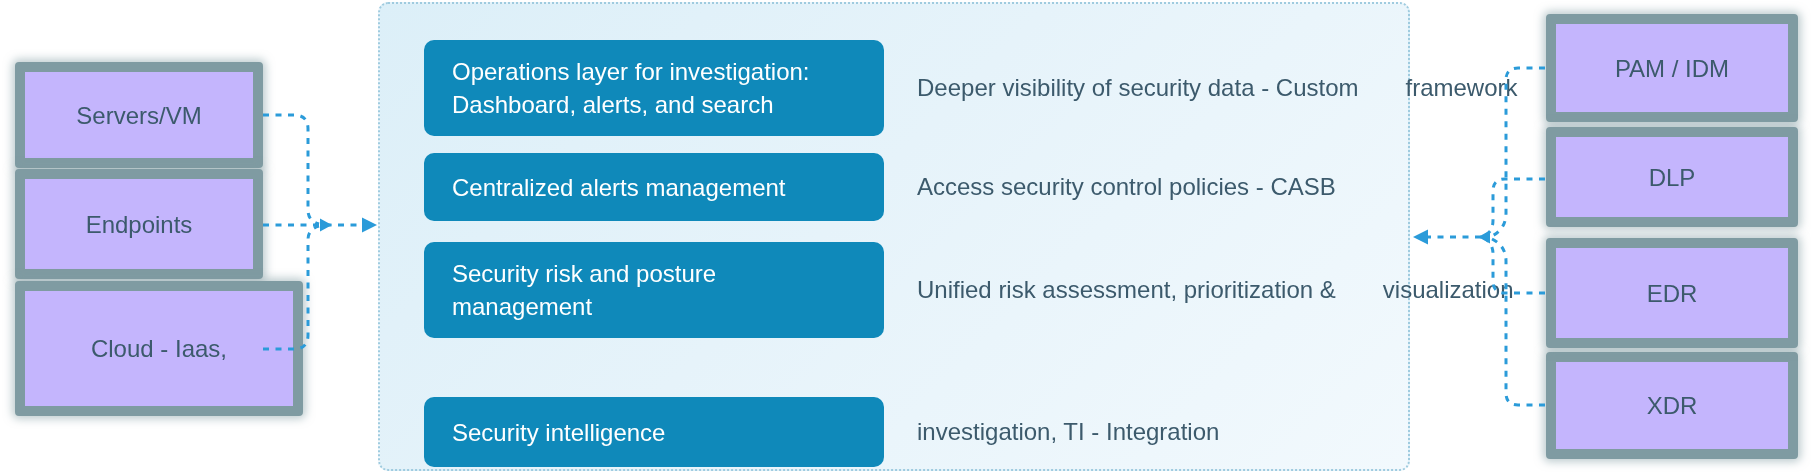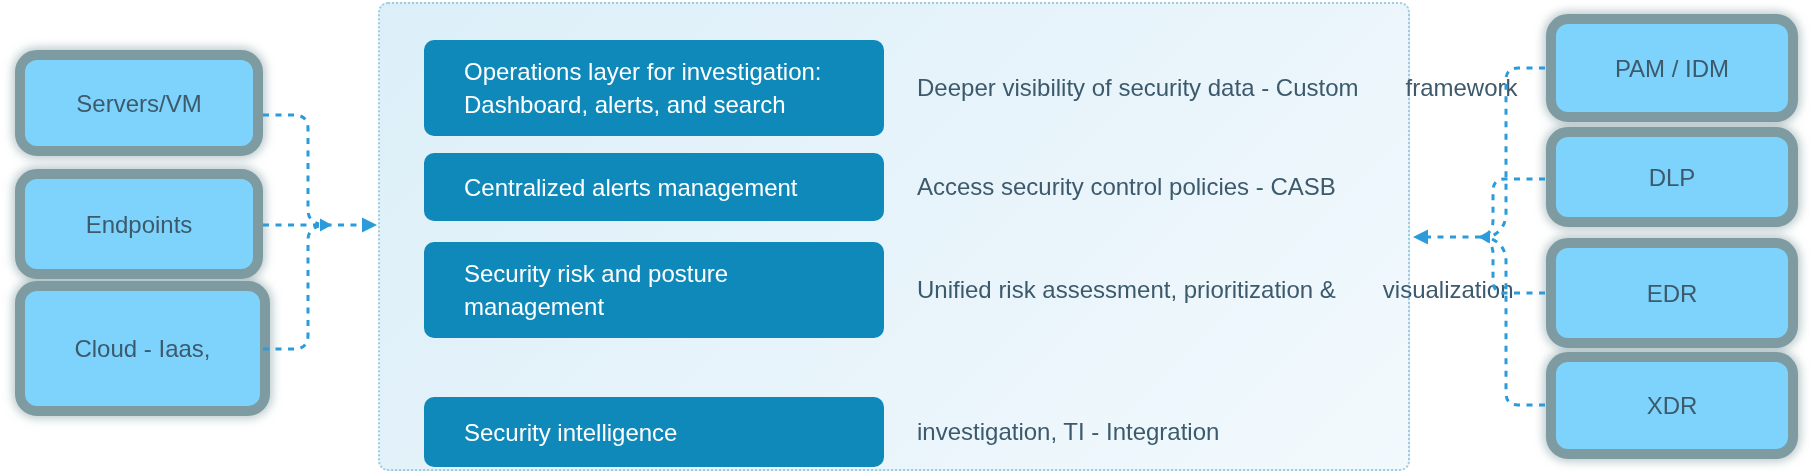--- a/index.html
+++ b/index.html
@@ -8,35 +8,35 @@
     width:1812px;height:476px;
     background:#ffffff;
     font-family:"Liberation Sans", sans-serif;
     color:#3c5a6c;
     overflow:hidden;
   }
   
   .node-box{
     position:absolute;
     box-sizing:border-box;
-    background:#7dd3fc;
+    background:#c4b5fd;
     border:10px solid #7f9ba2;
-    border-radius:22px;
+    border-radius:4px;
     box-shadow:0 0 8px 3px rgba(127,155,162,0.5);
     display:flex;flex-direction:column;
     align-items:center;justify-content:center;
     text-align:left;
     font-size:24px;line-height:31px;
     color:#3c5a6c;
   }
   .node-box .line{white-space:nowrap;}
   
-  .src-0{left:15px;top:50px;width:248px;height:106px;}
+  .src-0{left:15px;top:62px;width:248px;height:106px;}
   .src-1{left:15px;top:169px;width:248px;height:110px;}
-  .src-2{left:15px;top:281px;width:255px;height:135px;}
+  .src-2{left:15px;top:281px;width:288px;height:135px;}
   
   .int-0{left:1546px;top:14px;width:252px;height:108px;}
   .int-1{left:1546px;top:127px;width:252px;height:100px;}
   .int-2{left:1546px;top:238px;width:252px;height:110px;}
   .int-3{left:1546px;top:352px;width:252px;height:107px;}
 
   
   .panel{
     position:absolute;
     left:378px;top:2px;width:1032px;height:469px;
@@ -52,21 +52,21 @@
   .prow-0{top:36px;height:96px;}
   .prow-1{top:149px;height:68px;}
   .prow-2{top:238px;height:96px;}
   .prow-3{top:353px;height:70px;margin-top:40px;}
   .pbutton{
     width:460px;height:100%;
     box-sizing:border-box;
     background:#0f89ba;
     border-radius:10px;
     display:flex;flex-direction:column;justify-content:center;
-    padding-left:40px;
+    padding-left:28px;
     color:#ffffff;
     font-size:24px;line-height:33px;
   }
   .pbutton .line{white-space:nowrap;}
   .pdesc{
     margin-left:33px;
     display:flex;flex-direction:row;justify-content:space-between;
     font-size:24px;line-height:34px;
     color:#3c5a6c;
     gap:47px;

